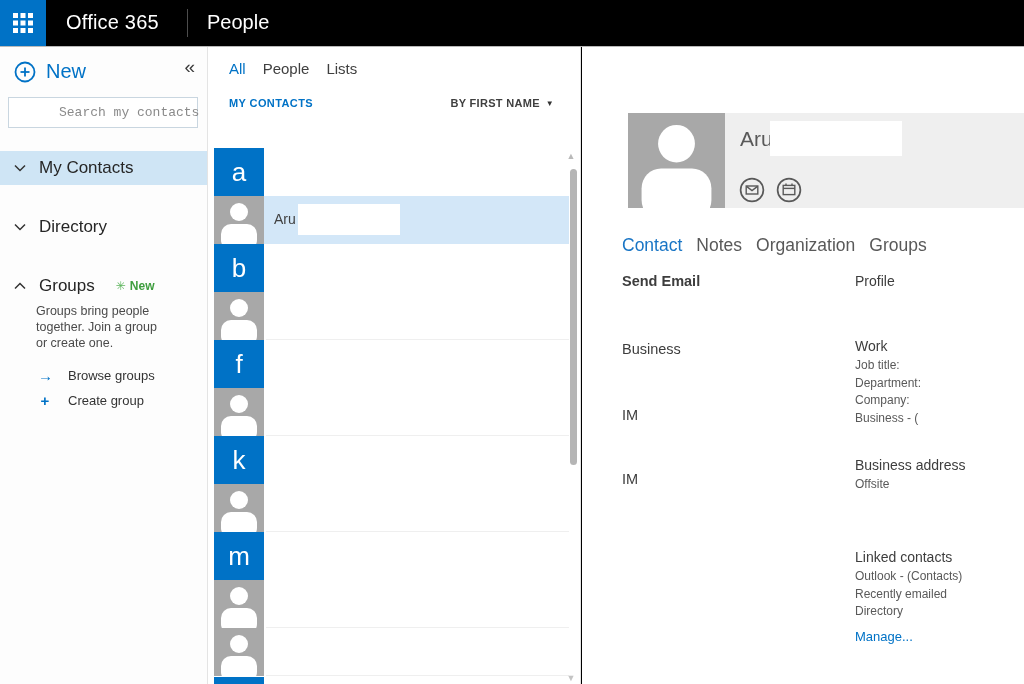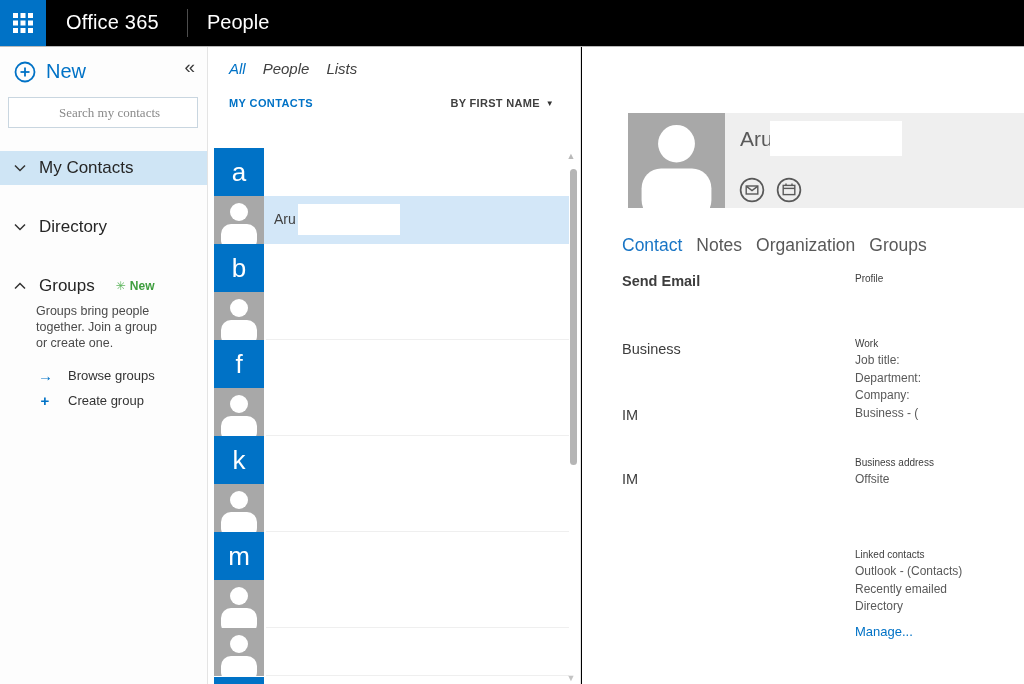--- a/index.html
+++ b/index.html
@@ -17,21 +17,21 @@
   .appname { position:absolute; left:207px; top:11px; color:#fff; font-size:20px; font-weight:300; }
 
   
   .sidebar { position:absolute; left:0; top:47px; width:207px; height:637px; background:#fdfdfd; }
   .new-btn { position:absolute; left:14px; top:13px; display:flex; align-items:center; gap:10px;
     color:#0072c6; font-size:20px; font-weight:300; cursor:pointer; }
   .collapse { position:absolute; right:12px; top:9px; font-size:19px; color:#3b3b3b; cursor:pointer; }
   .searchbox { position:absolute; left:8px; top:50px; width:190px; height:31px; background:#fff;
     border:1px solid #c9d6e0; display:flex; align-items:center; padding:0 7px; gap:7px; }
   .searchbox input { border:none; outline:none; flex:1; font-size:13px; color:#444;
-    font-family:Liberation Serif, serif; background:transparent;margin-left:36px; }
+    font-family:Liberation Mono, monospace; background:transparent;margin-left:36px; }
   .searchbox input::placeholder { color:#8a8a8a; }
   .nav-item { position:absolute; left:0; width:207px; height:34px; display:flex; align-items:center;
     padding-left:14px; gap:13px; font-size:17px; font-weight:300; color:#262626; cursor:pointer; }
   .nav-item.selected { background:#cfe5f5; }
   .nav-mycontacts { top:104px; }
   .nav-directory  { top:163px; }
   .nav-groups     { top:222px; }
   .badge { display:flex; align-items:baseline; gap:4px; margin-left:8px; }
   .badge .ast { color:#5fb65f; font-size:12px; }
   .badge .txt { color:#3f9e3f; font-size:12px; font-weight:700; }
@@ -40,21 +40,21 @@
   .group-action { position:absolute; left:38px; display:flex; align-items:center; gap:16px;
     font-size:13px; color:#333; cursor:pointer; }
   .ga-browse { top:320px; }
   .ga-create { top:345px; }
   .ga-icon { color:#0072c6; font-size:15px; font-weight:700; width:14px; text-align:center; }
 
   
   .middle { position:absolute; left:207px; top:47px; width:374px; height:637px; background:#fff;
     border-left:1px solid #e4e4e4; border-right:1px solid #e4e4e4; }
   .tabs { position:absolute; left:21px; top:13px; display:flex; gap:17px; font-size:15px; }
-  .tab { color:#404040; cursor:pointer;font-style:italic; }
+  .tab { color:#404040; cursor:pointer; }
   .tab.active { color:#0072c6; }
   .subheader { position:absolute; left:21px; right:26px; top:50px; display:flex;
     justify-content:space-between; align-items:center; }
   .mycontacts { color:#0072c6; font-size:11px; font-weight:700; letter-spacing:.4px; }
   .sort { color:#3f3f3f; font-size:11px; font-weight:700; letter-spacing:.3px; display:flex;
     align-items:center; gap:6px; cursor:pointer; }
   .sort .caret { font-size:8px; color:#333; }
   .lrow { position:absolute; left:6px; width:355px; height:48px; }
   .tile { width:50px; height:48px; background:#0072c6; color:#fff; font-size:26px; font-weight:300;
     display:flex; align-items:center; justify-content:center; }
@@ -80,21 +80,21 @@
   .redact-name { position:absolute; left:188px; top:74px; width:132px; height:35px; background:#fff; }
   .d-quick { position:absolute; left:157px; top:130px; display:flex; gap:11px; }
   .qicon { cursor:pointer; display:block; }
   .d-tabs { position:absolute; left:40px; top:188px; display:flex; gap:14px; font-size:17.5px;
     font-weight:300; }
   .d-tab { color:#595959; cursor:pointer; }
   .d-tab.active { color:#1975c5;text-align:center; }
   .d-left { position:absolute; left:40px; font-size:14.5px; color:#3d3d3d; cursor:pointer; }
   .dl-0 { top:226px;font-weight:bold; } .dl-1 { top:294px; } .dl-2 { top:360px; } .dl-3 { top:424px; }
   .d-rcol { position:absolute; left:273px; width:169px; }
-  .d-head { font-size:10px; color:#3d3d3d; font-weight:300; margin-bottom:3px; }
+  .d-head { font-size:14px; color:#3d3d3d; font-weight:300; margin-bottom:3px; }
   .d-line { font-size:12px; color:#595959; line-height:17.5px; }
   .rb-profile { top:226px; }
   .rb-work { top:291px; }
   .rb-address { top:410px; }
   .rb-linked { top:502px; }
   .manage { margin-top:8px; font-size:13px; color:#0072c6; cursor:pointer; }
 </style>
 </head>
 <body>
 

